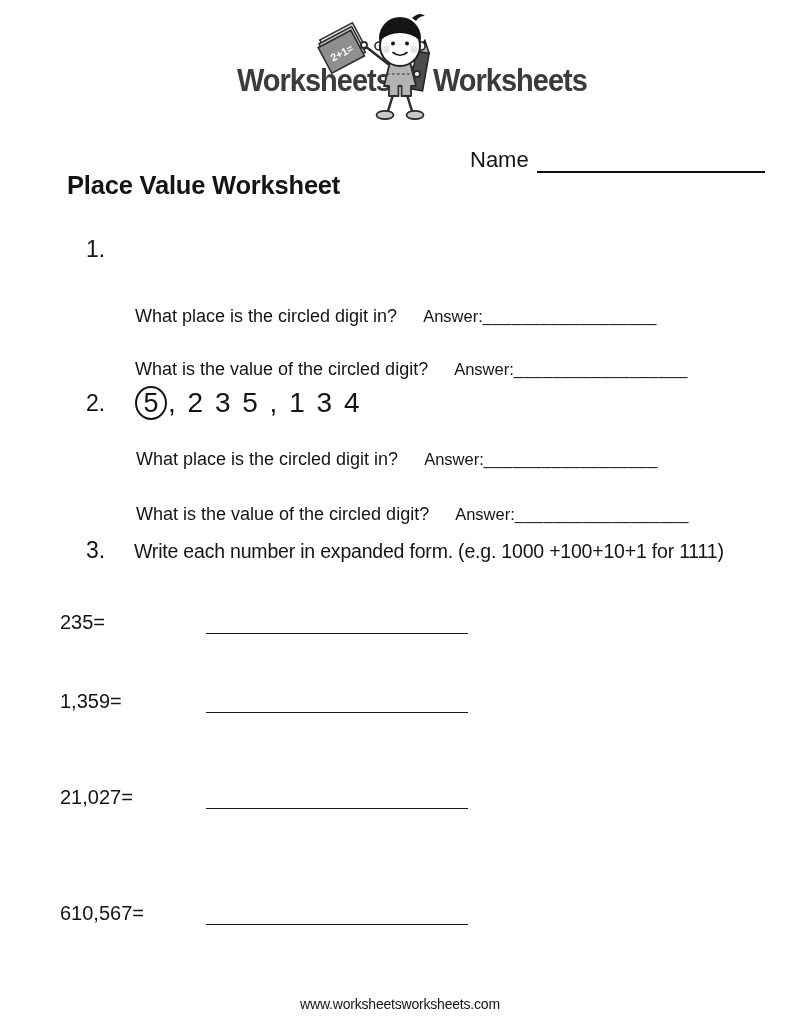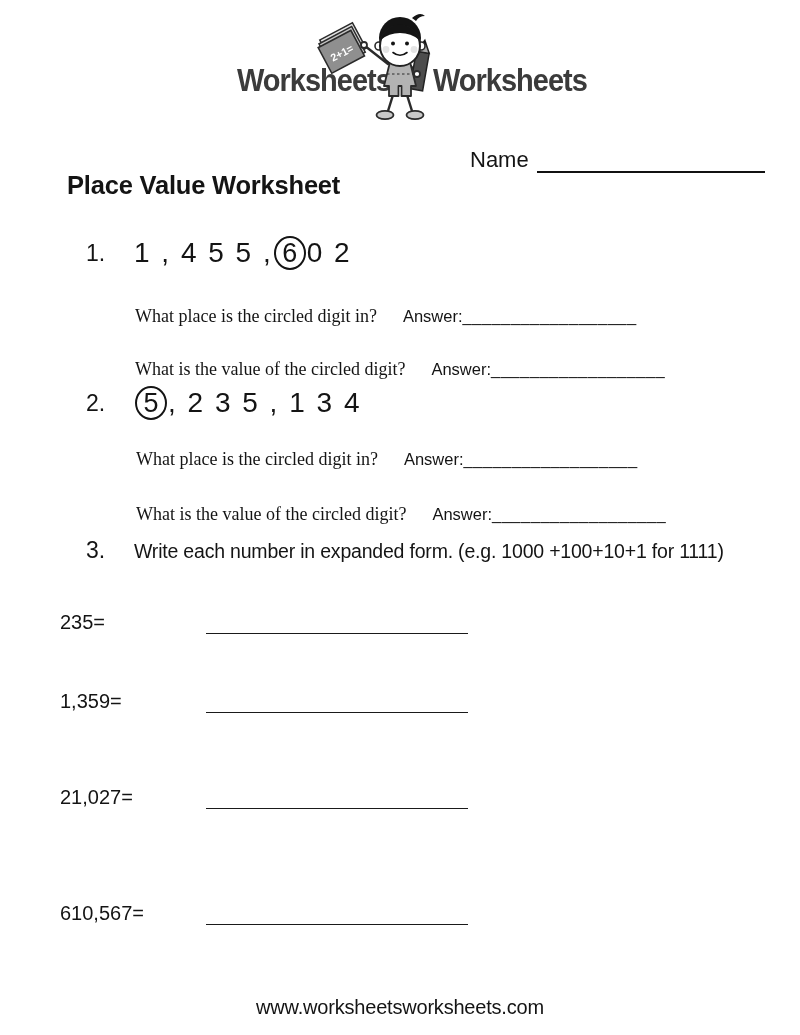--- a/index.html
+++ b/index.html
@@ -34,32 +34,32 @@
   #q1-header { left:86px; top:236px; }
   #q2-header { left:86px; top:386px; }
   #q3-header { left:86px; top:537px; align-items:baseline; }
   .q3-prompt { font-size:19.5px; letter-spacing:-0.2px; white-space:nowrap;text-align:center; }
 
   .sub-q { position:absolute; display:flex; align-items:baseline; white-space:nowrap; }
   #q1-sub1 { left:135px; top:283px; }
   #q1-sub2 { left:135px; top:336px; }
   #q2-sub1 { left:136px; top:426px; }
   #q2-sub2 { left:136px; top:481px; }
-  .sub-text { font-size:18px; margin-right:26px;font-family:Liberation Serif, serif; }
+  .sub-text { font-size:18px; margin-right:26px; }
   .answer-label, .answer-line { font-size:16.5px; }
   .answer-line { letter-spacing:0.5px;margin-top:24px; }
 
   
   .exp-row { position:absolute; left:60px; width:408px; display:flex; align-items:flex-end; }
   #exp-0 { top:611px; } #exp-1 { top:690px; } #exp-2 { top:786px; } #exp-3 { top:902px; }
   .exp-label { width:143px; flex:0 0 143px; font-size:20px; line-height:23px; }
   .exp-line { flex:1; height:5px; border-bottom:1.8px solid #1a1a1a; margin-left:3px; }
 
   
-  .footer { position:absolute; left:0; top:996px; width:100%; text-align:center; font-size:20px; letter-spacing:-0.2px; }
+  .footer { position:absolute; left:0; top:996px; width:100%; text-align:center; font-size:14px; letter-spacing:-0.2px; }
 </style>
 </head>
 <body>
 
 <div class="page">
 
   <span class="logo-text left">Worksheets</span>
 
   <svg class="mascot" viewBox="0 0 170 122" aria-hidden="true">
 
@@ -109,23 +109,20 @@
 
   <span class="logo-text right">Worksheets</span>
 
   <div class="title">Place Value Worksheet</div>
   <div class="name-field">
     <span>Name</span><span class="name-line"></span>
   </div>
 
   <div class="q-header" id="q1-header">
     <span class="q-num">1.</span>
-    <span class="big-number">
-      <span>1 , 4 5 5 ,</span><span class="circled">6</span><span>0 2</span>
-    </span>
   </div>
   <div class="sub-q" id="q1-sub1">
     <span class="sub-text">What place is the circled digit in?</span>
     <span class="answer-label">Answer:</span>
       <span class="answer-line">__________________</span>
   </div>
   <div class="sub-q" id="q1-sub2">
     <span class="sub-text">What is the value of the circled digit?</span>
     <span class="answer-label">Answer:</span>
       <span class="answer-line">__________________</span>

